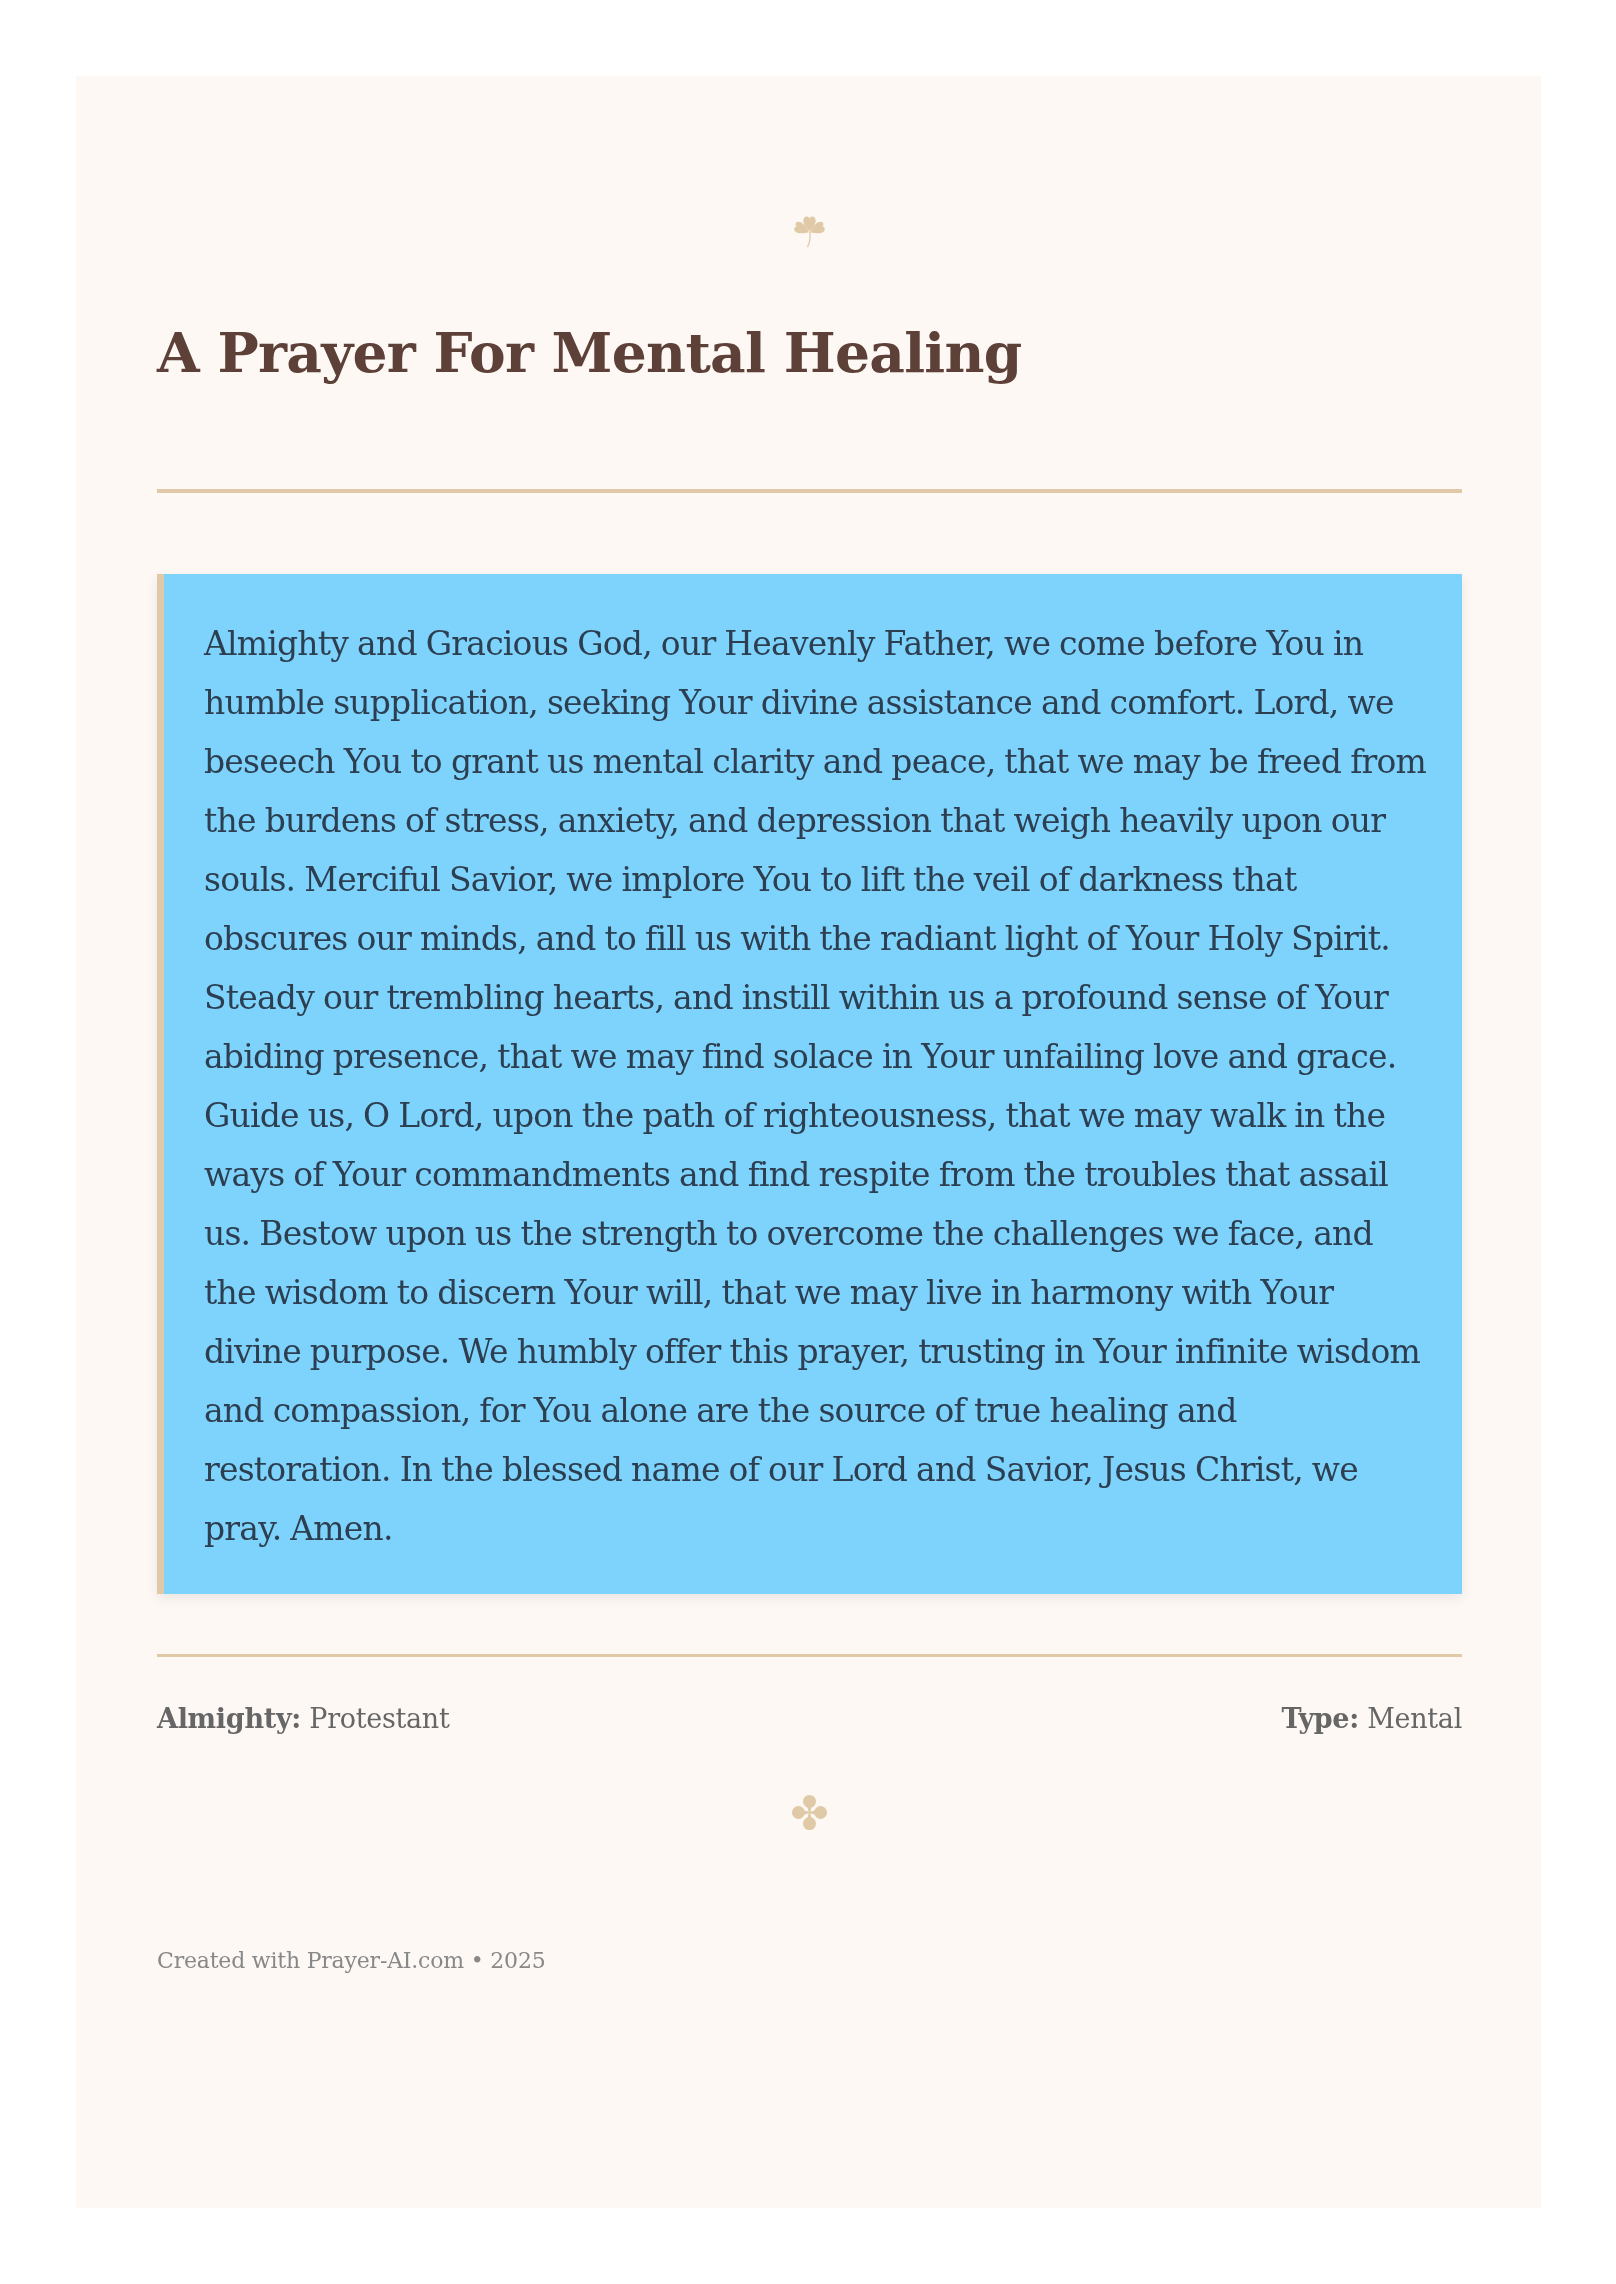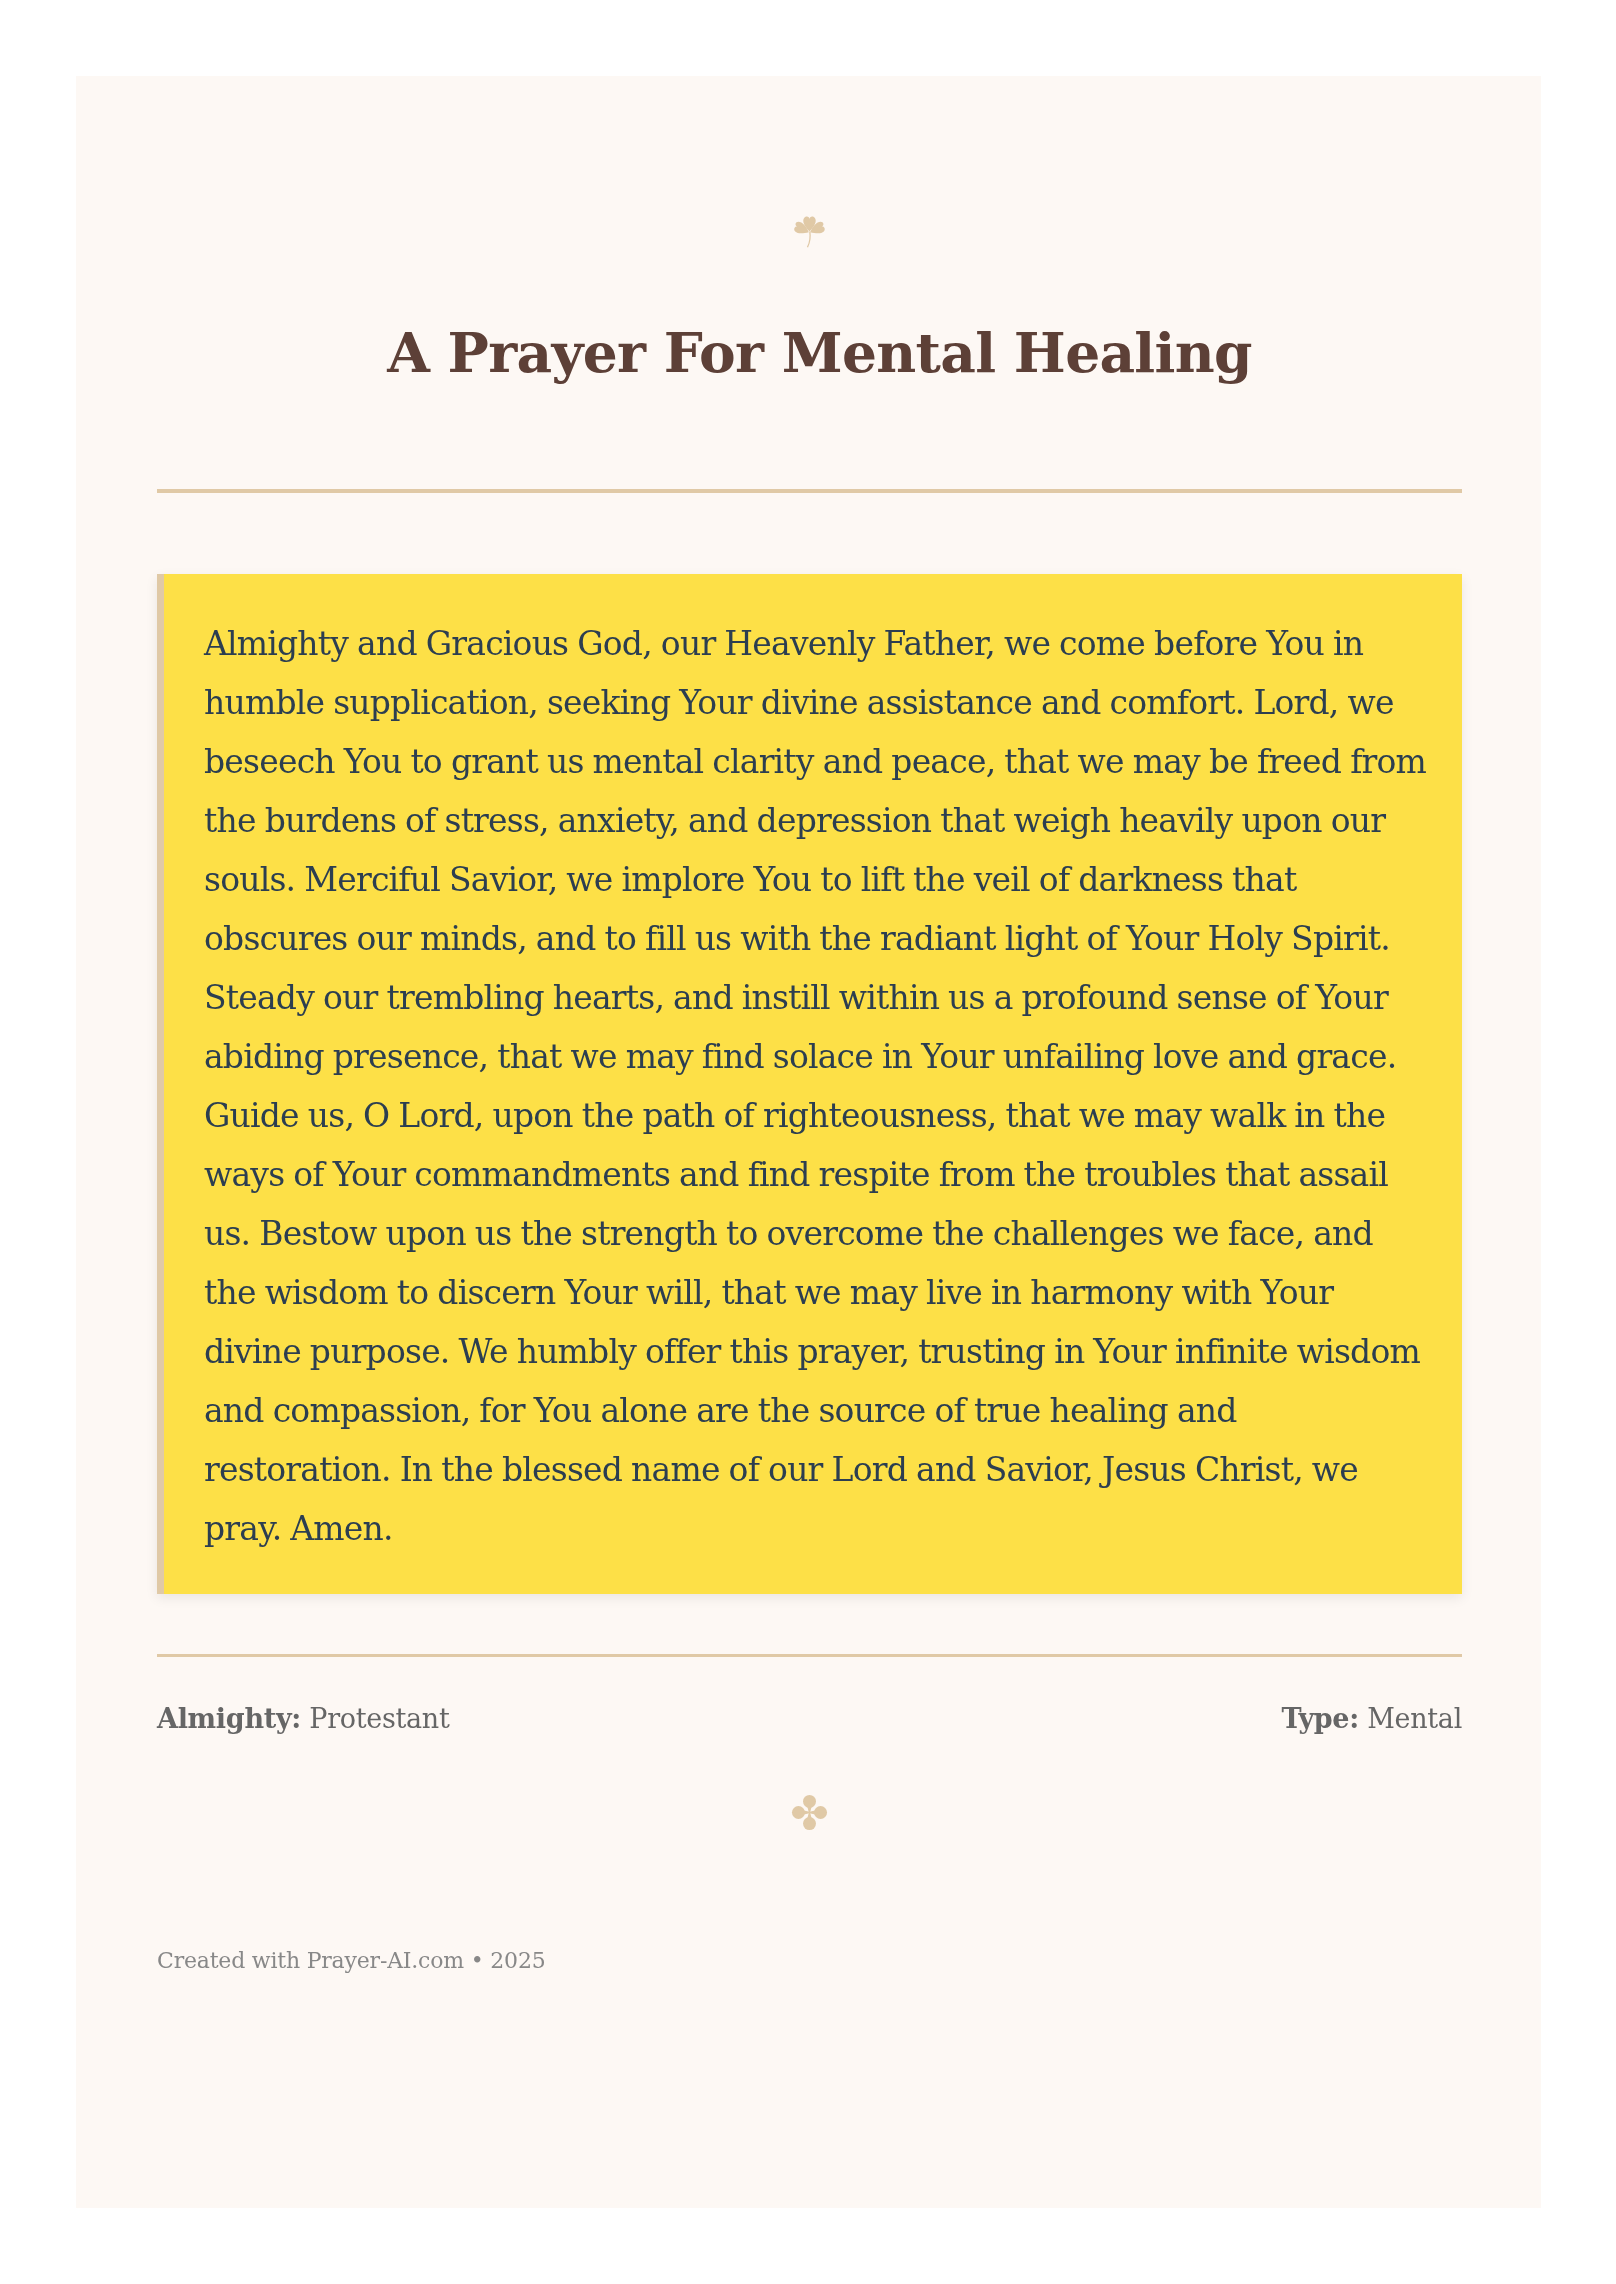--- a/index.html
+++ b/index.html
@@ -37,23 +37,23 @@
       top: 135px;
       font-size: 42px;
       line-height: 52px;
     }
     .ornament-top svg, .ornament-bottom svg {
       display: inline-block;
     }
     .title {
       position: absolute;
       top: 241px;
-      left: 10px;
+      left: 0;
       width: 100%;
-      text-align: center;
+      text-align: left;
       font-family: "DejaVu Serif", "Liberation Serif", serif;
       font-weight: bold;
       font-size: 55px;
       line-height: 72px;
       color: #5d4037;
       margin: 0;
       letter-spacing: -0.7px;
     }
     .divider-top {
       position: absolute;
@@ -62,21 +62,21 @@
       width: 100%;
       height: 3.9px;
       background: #e0c9a6;
     }
     .card {
       position: absolute;
       top: 498px;
       left: 0;
       width: 1305px;
       height: 1020px;
-      background: #fde047;
+      background: #7dd3fc;
       border-left: 7.8px solid #e0c9a6;
       box-sizing: border-box;
       box-shadow: 0 3.9px 11.7px rgba(0,0,0,0.08);
     }
     .prayer-text {
       position: absolute;
       left: 40px;
       top: 40px;
       width: 1224px;
       margin: 0;

